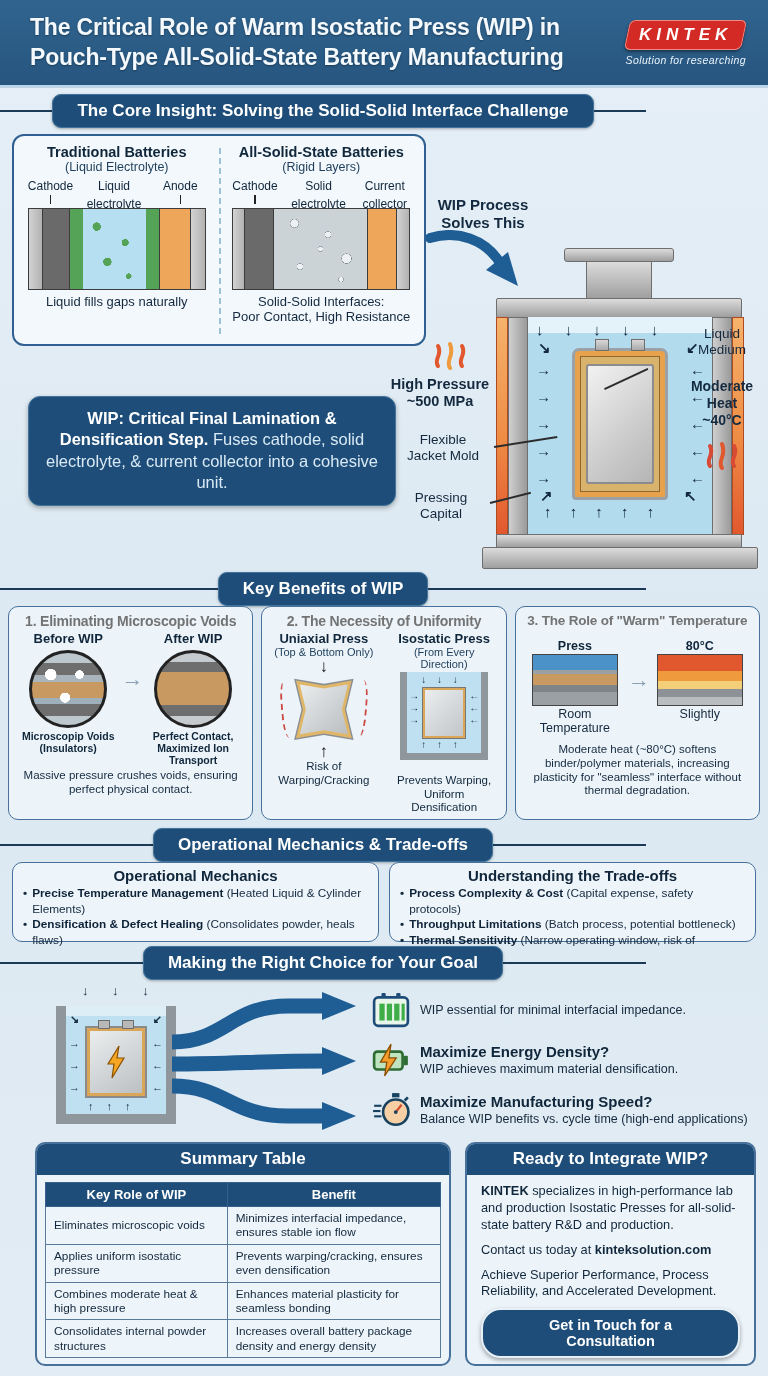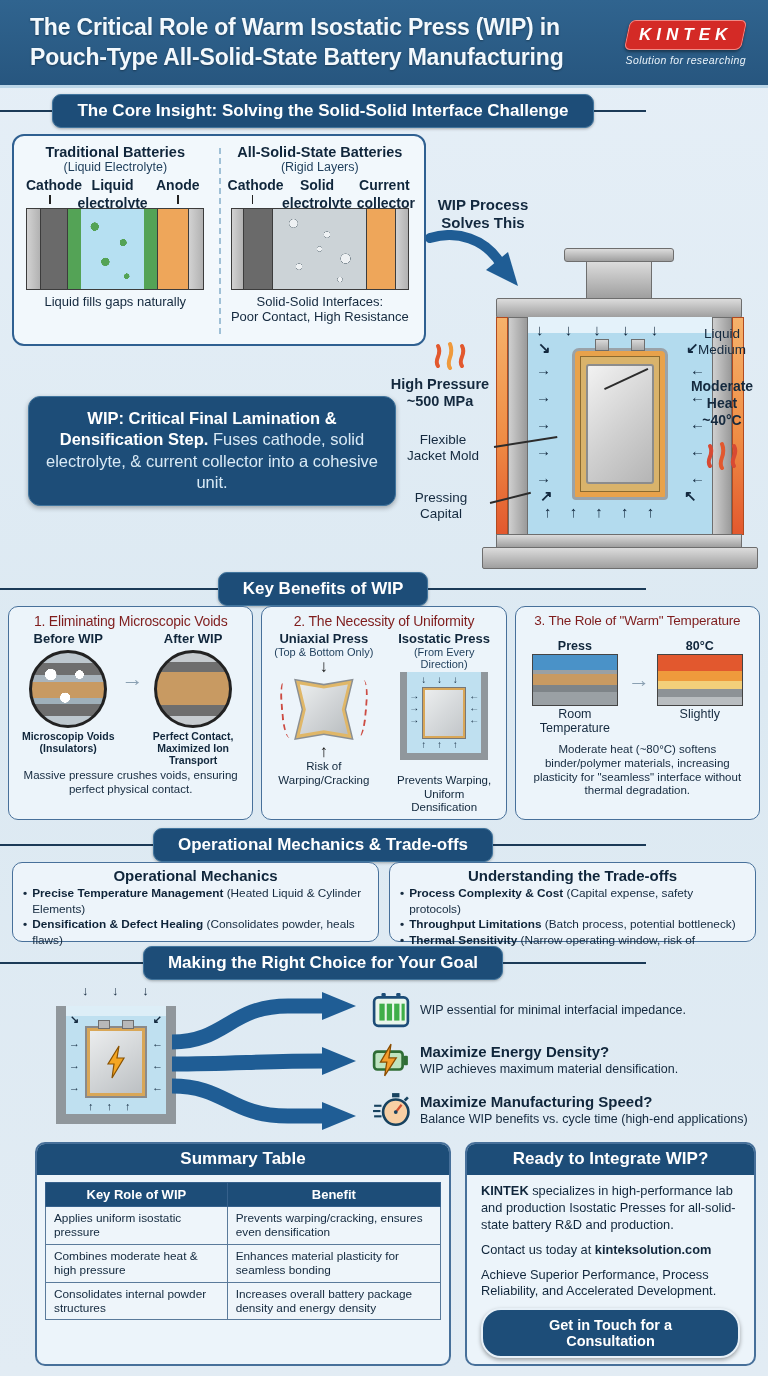--- a/index.html
+++ b/index.html
@@ -34,21 +34,21 @@
   
   .core { position:absolute; left:0; top:130px; width:768px; height:442px; }
   .cmp { position:absolute; left:12px; top:4px; width:414px; height:212px;
     background:#f2f8fc; border:2px solid #2f6091; border-radius:12px; padding:8px 6px 6px; }
   .cmp-cols { position:relative; display:flex; height:100%;gap:11px; }
   .cmp-divider { position:absolute; left:50%; top:4px; bottom:4px; border-left:2px dashed #9fc0d6; }
   .cmp-half { width:50%; padding:0 6px; text-align:center; }
   .cmp-title { font-weight:bold; font-size:14.5px; color:#10263b; }
   .cmp-sub { font-size:12.5px; color:#1d3d5a; }
   .lblrow { display:flex; margin-top:2px; height:32px; align-items:flex-start; }
-  .lbl { font-weight:bold; font-size:14px; line-height:1.1; color:#10263b; }
+  .lbl { font-weight:normal; font-size:12px; line-height:1.1; color:#10263b; }
   .lc1 { width:27%; } .lc2 { width:43%; } .lc3 { width:30%; }
   .ptr { width:1.5px; height:9px; background:#222; margin:1px auto 0; }
   .stack { display:flex; width:178px; height:82px; margin:0 auto; border:1.5px solid #3c3c3c; }
   .layer { height:100%; border-right:1px solid #3c3c3c; }
   .layer:last-child { border-right:none; }
   .l-cc { width:14px; background:linear-gradient(90deg,#d2d2d2,#b2b2b2); }
   .l-cath { width:27px; background:#6a6a6a; }
   .l-anode { width:31px; background:#eea65a; }
   .l-liquid { flex:1;
     background-image:
@@ -106,21 +106,21 @@
   .parr-right { left:212px; top:108px; line-height:27px; }
 
   .plabel { position:absolute; text-align:center; font-size:13.5px; line-height:1.2; color:#14293e; }
   .plabel-b { font-weight:bold; }
   .conn { position:absolute; height:1.8px; background:#2c2c2c; transform-origin:left center; }
 
   
   .cards { position:absolute; left:8px; top:606px; width:752px; height:214px; display:flex; gap:8px; }
   .card { flex:1; background:#ecf4fa; border:1.5px solid #47709a; border-radius:10px;
     padding:6px 6px 4px; text-align:center; }
-  .card-title { font-weight:normal; font-size:14px; color:#7f1d1d; letter-spacing:-0.2px; }
+  .card-title { font-weight:bold; font-size:14px; color:#737373; letter-spacing:-0.2px; }
   .duo { display:flex; justify-content:center; align-items:flex-start; margin-top:3px; }
   .duo-col { width:46%; }
   .duo-head { font-weight:bold; font-size:13px; color:#10263b; line-height:1.1; }
   .duo-sub { font-size:11px; color:#1d3d5a; line-height:1.1; }
   .mid-arrow { width:8%; font-size:22px; font-weight:bold; color:#8aa0b2; padding-top:34px; }
   .circle { width:78px; height:78px; border-radius:50%; border:3px solid #222; margin:4px auto 2px; }
   .circ-before { background:
       radial-gradient(circle 8px at 26% 30%, #fff 70%, transparent 74%),
       radial-gradient(circle 6px at 66% 30%, #fff 70%, transparent 74%),
       radial-gradient(circle 7px at 46% 62%, #fff 70%, transparent 74%),
@@ -556,20 +556,24 @@
       <div class="bbar">Summary Table</div>
       <table class="sum">
         <thead>
           <tr>
             <th style="width:46%;">Key Role of WIP</th>
             <th>Benefit</th>
           </tr>
         </thead>
         <tbody>
           <tr>
+            <td>Eliminates microscopic voids</td>
+            <td>Minimizes interfacial impedance, ensures stable ion flow</td>
+          </tr>
+          <tr>
             <td>Applies uniform isostatic pressure</td>
             <td>Prevents warping/cracking, ensures even densification</td>
           </tr>
           <tr>
             <td>Combines moderate heat &amp; high pressure</td>
             <td>Enhances material plasticity for seamless bonding</td>
           </tr>
           <tr>
             <td>Consolidates internal powder structures</td>
             <td>Increases overall battery package density and energy density</td>

